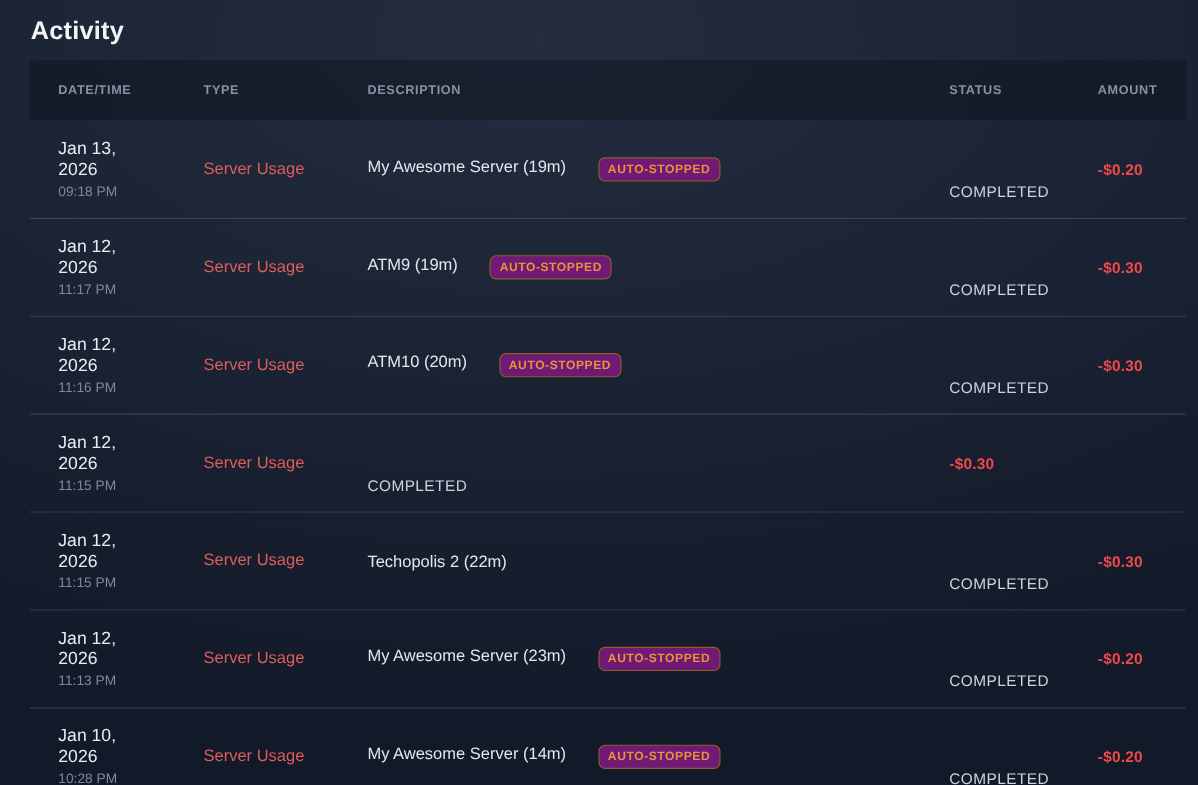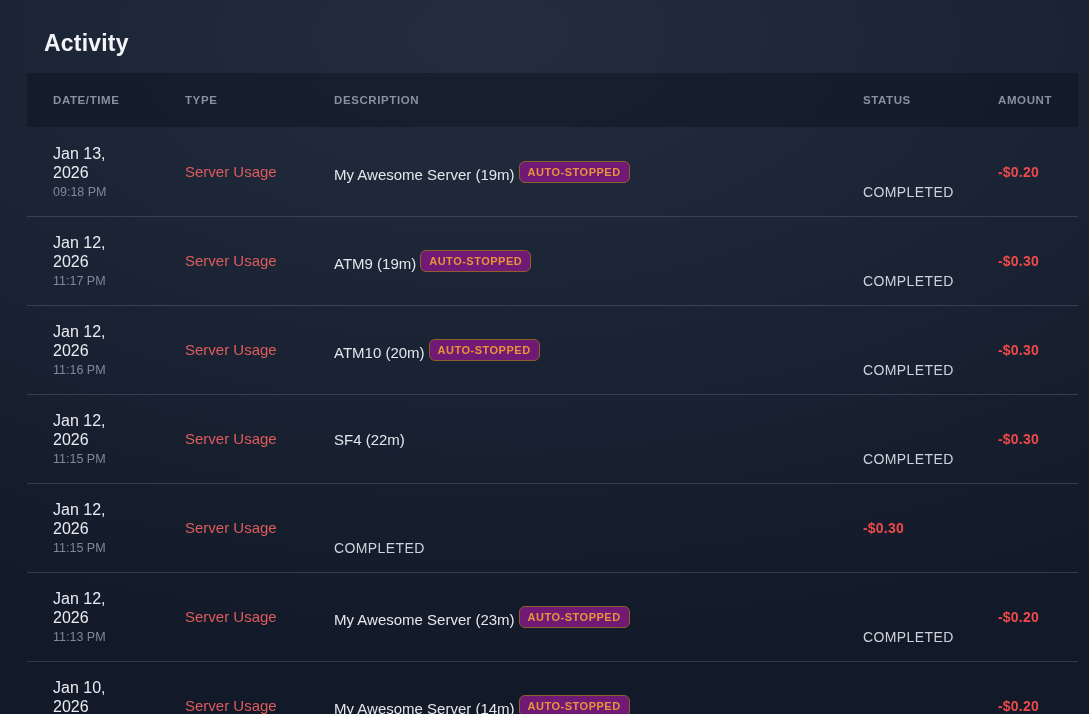--- a/index.html
+++ b/index.html
@@ -8,21 +8,21 @@
   }
   body {
     width: 1089px;
     height: 714px;
     overflow: hidden;
     font-family: "Liberation Sans", sans-serif;
     background: radial-gradient(ellipse 110% 90% at 45% 5%, #242d3f 0%, #1b2435 45%, #121928 100%);
     background-color: #1b2435;
   }
   .page-title {
-    margin: 16px;
+    margin: 0;
     padding: 14px 0 0 28px;
     font-size: 23px;
     font-weight: 700;
     color: #f2f4f8;
     letter-spacing: 0.2px;
   }
   .activity-table {
     margin: 14px 0 0 27px;
     width: 1051px;
   }
@@ -62,22 +62,22 @@
     color: #7f8899;
   }
   .type-link {
     font-size: 15px;
     color: #dd5c5c;
     cursor: pointer;
     text-decoration: none;
   }
   .desc-cell {
     display: flex;
-    align-items: flex-end;
-    gap: 4px;
+    align-items: flex-start;
+    gap: 29px;
   }
   .desc-text {
     font-size: 15px;
     color: #e3e6eb;
     white-space: nowrap;
   }
   .auto-stopped-badge {
     display: inline-block;
     font-size: 11px;
     font-weight: 600;
@@ -162,35 +162,35 @@
     <div class="amount-text">-$0.30</div>
   </div>
 
   <div class="grid-row table-row">
     <div class="date-cell">
       <div class="date-main">Jan 12,</div>
       <div class="date-main">2026</div>
       <div class="date-time">11:15 PM</div>
     </div>
     <div><a class="type-link">Server Usage</a></div>
-    <div class="desc-cell">
-      <span class="desc-text">SF4 (22m)</span>
-
-    </div>
     <div class="status-text">COMPLETED</div>
     <div class="amount-text">-$0.30</div>
   </div>
 
   <div class="grid-row table-row">
     <div class="date-cell">
       <div class="date-main">Jan 12,</div>
       <div class="date-main">2026</div>
       <div class="date-time">11:15 PM</div>
     </div>
     <div><a class="type-link">Server Usage</a></div>
+    <div class="desc-cell">
+      <span class="desc-text">Techopolis 2 (22m)</span>
+
+    </div>
     <div class="status-text">COMPLETED</div>
     <div class="amount-text">-$0.30</div>
   </div>
 
   <div class="grid-row table-row">
     <div class="date-cell">
       <div class="date-main">Jan 12,</div>
       <div class="date-main">2026</div>
       <div class="date-time">11:13 PM</div>
     </div>

